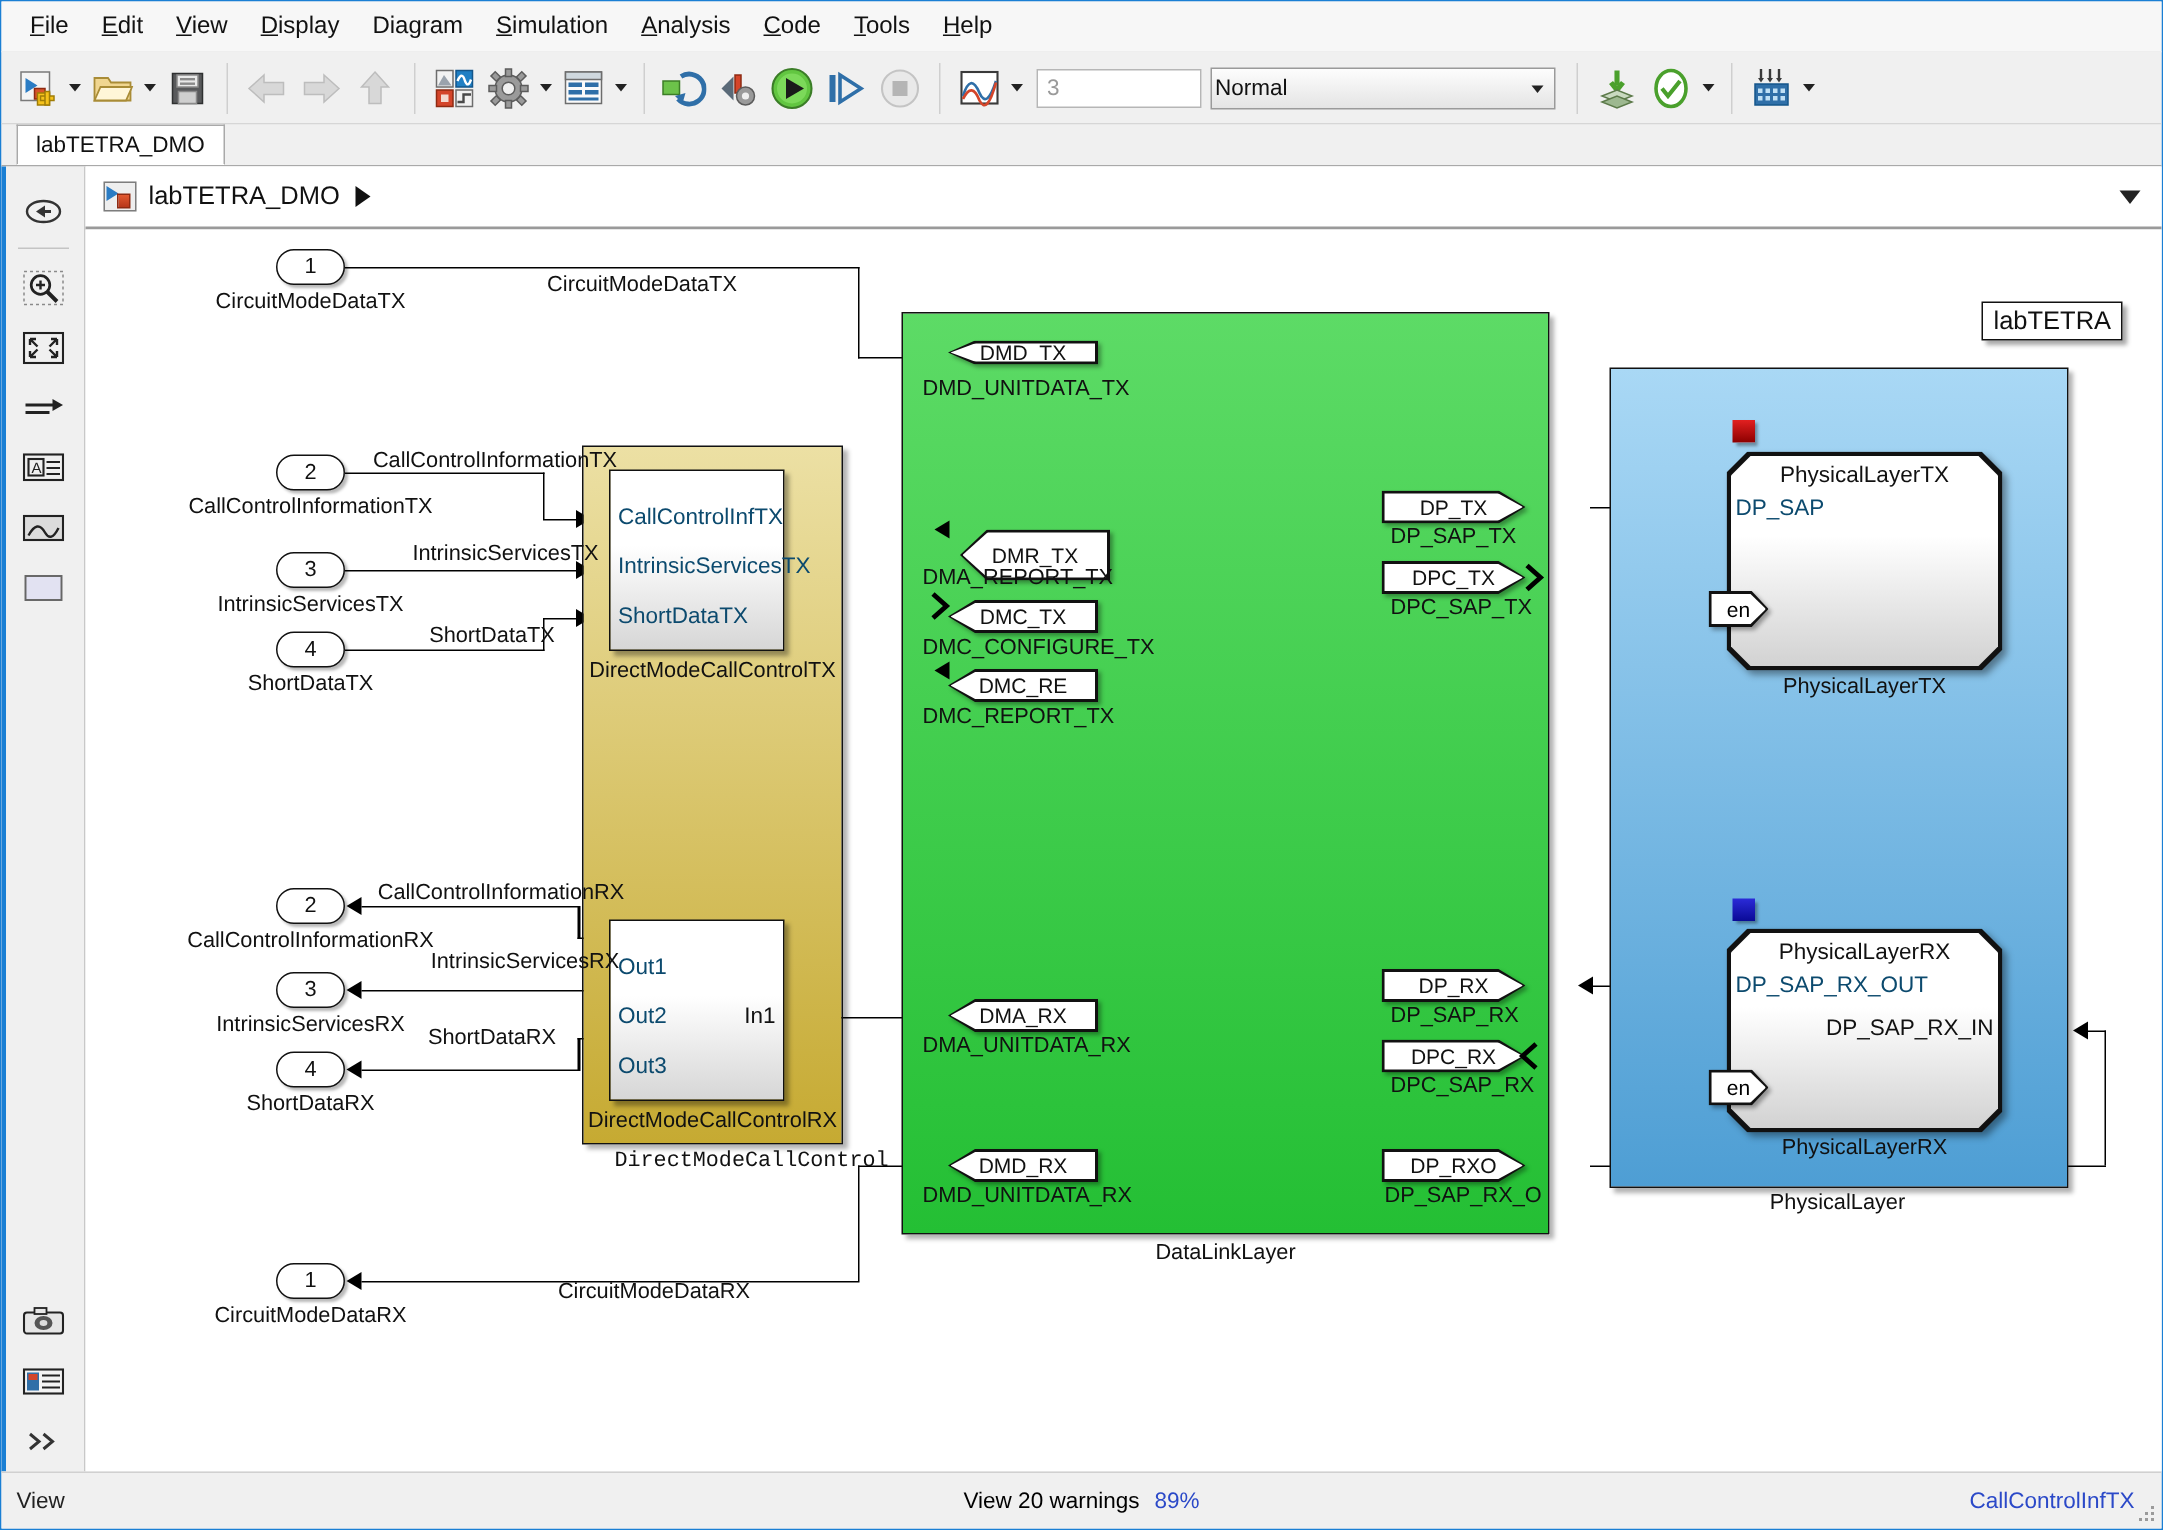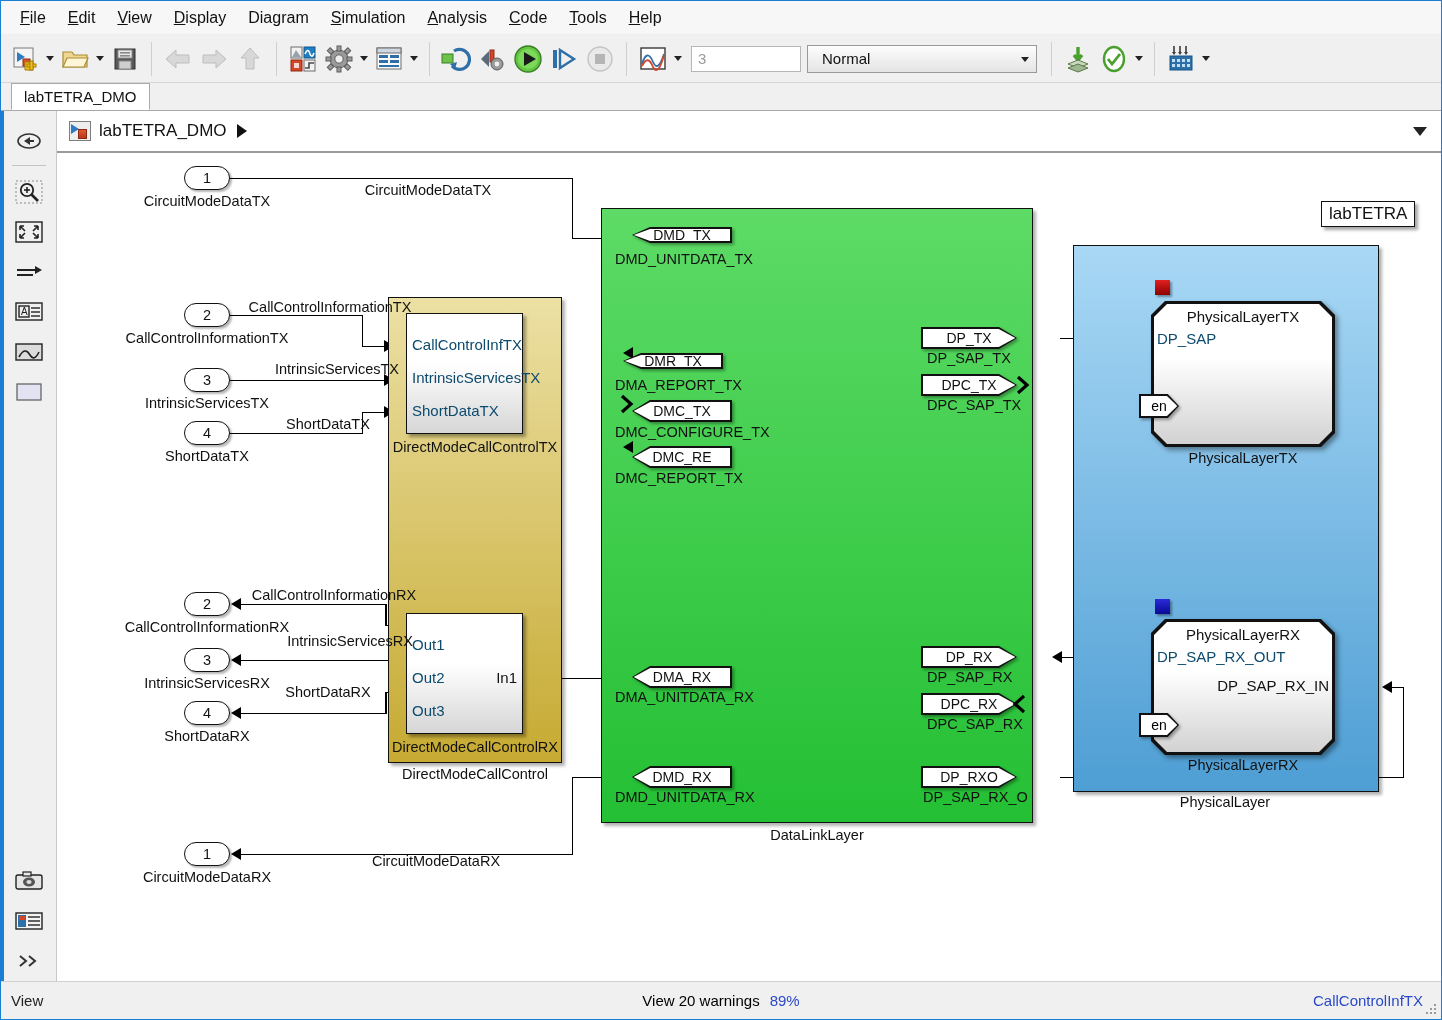--- a/index.html
+++ b/index.html
@@ -87,21 +87,21 @@
     border-top:5px solid #222; display:block;
   }
   .tb-input {
     width:110px; height:26px; border:1px solid #b6b6b6; background:#fff;
     font-size:15px; color:#9a9a9a; padding:0 6px; margin:0 6px;
     font-family:"Liberation Sans", sans-serif;
   }
   .tb-select {
     width:230px; height:28px; border:1px solid #9a9a9a;
     background:linear-gradient(#fdfdfd,#e4e4e4);
-    font-size:15px; color:#111; padding:0 14px;
+    font-size:15px; color:#111; padding:0 2px;
     display:flex; align-items:center; position:relative; margin-right:6px;
   }
   .tb-select .sel-caret {
     position:absolute; right:7px; top:50%; margin-top:-2px;
     width:0;height:0;border-left:4px solid transparent;border-right:4px solid transparent;
     border-top:5px solid #222;
   }
 
   
   .tabstrip {
@@ -614,21 +614,21 @@
 
         <div class="w wh" style="left:1122px; top:571.5px; width:23px;"></div>
         <div class="arr-l" style="left:1114px; top:566px;"></div>
 
         <div class="w wh" style="left:1003px; top:623.5px; width:344px;"></div>
         <div class="w wv" style="left:1345.5px; top:533.5px; height:90px;"></div>
         <div class="w wh" style="left:1334px; top:533.5px; width:13px;"></div>
         <div class="arr-l" style="left:1325px; top:528px;"></div>
 
         <div class="subsys yellow" style="left:331px; top:144px; width:174px; height:466px;"></div>
-        <div class="lbl c" style="left:418px; top:613px;">DirectModeCallControl</div>
+        <div class="lbl c" style="left:444px; top:613px;font-family:Liberation Mono, monospace;">DirectModeCallControl</div>
 
         <div class="innerblk" style="left:349px; top:160px; width:117px; height:121px;"></div>
         <div class="blk-port-l" style="left:355px; top:183px;">CallControlInfTX</div>
         <div class="blk-port-l" style="left:355px; top:216px;">IntrinsicServicesTX</div>
         <div class="blk-port-l" style="left:355px; top:249px;">ShortDataTX</div>
         <div class="lbl c" style="left:418px; top:286px;">DirectModeCallControlTX</div>
 
         <div class="innerblk" style="left:349px; top:460px; width:117px; height:121px;"></div>
         <div class="blk-port-l" style="left:355px; top:483px;">Out1</div>
         <div class="blk-port-l" style="left:355px; top:516px;">Out2</div>
@@ -639,21 +639,21 @@
         <div class="subsys green" style="left:544px; top:55px; width:432px; height:615px;"></div>
         <div class="lbl c" style="left:760px; top:674px;">DataLinkLayer</div>
 
         <div class="sapwrap in" style="left:575px; top:74px; width:100px; height:16px;text-align:center;">
           <div class="base"></div>
             <div class="face">DMD_TX</div>
         </div>
         <div class="lbl" style="left:558px; top:98px;">DMD_UNITDATA_TX</div>
 
         <div class="arr-l" style="left:566px; top:194px;"></div>
-        <div class="sapwrap in" style="left:566px; top:200px; width:100px; height:16px;">
+        <div class="sapwrap in" style="left:583px; top:200px; width:100px; height:34px;">
           <div class="base"></div>
             <div class="face">DMR_TX</div>
         </div>
         <div class="lbl" style="left:558px; top:224px;">DMA_REPORT_TX</div>
 
         <svg style="position:absolute;left:562px;top:240px;" width="18" height="22">
           <path d="M3 3 L12 11 L3 19" fill="none" stroke="#000" stroke-width="3.2"></path>
         </svg>
         <div class="sapwrap in" style="left:575px; top:247px; width:100px; height:22px;">
           <div class="base"></div>

